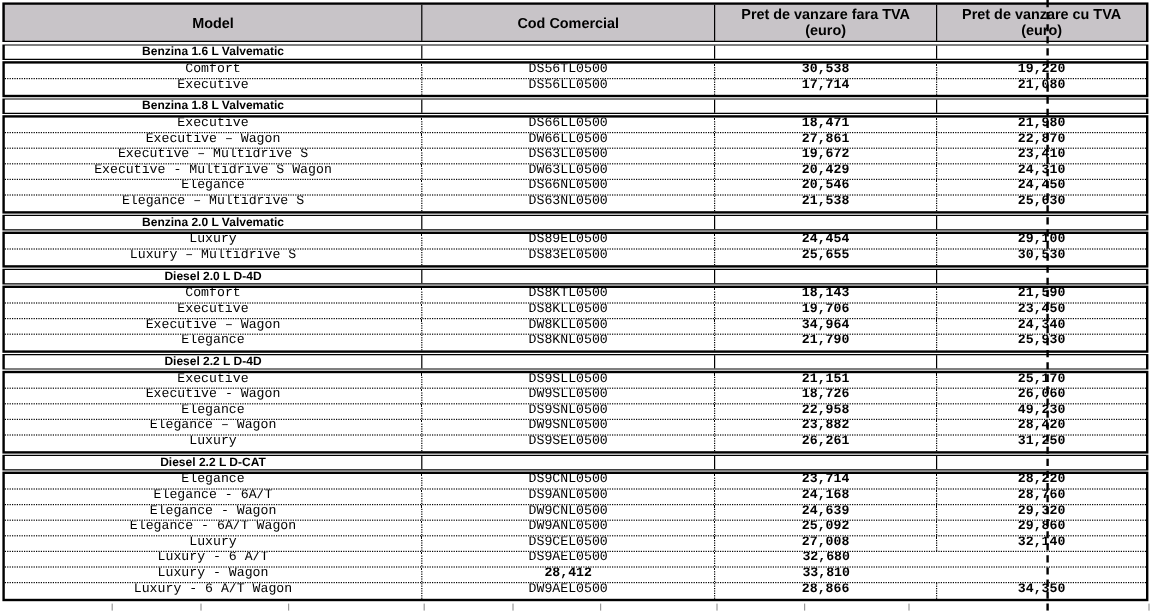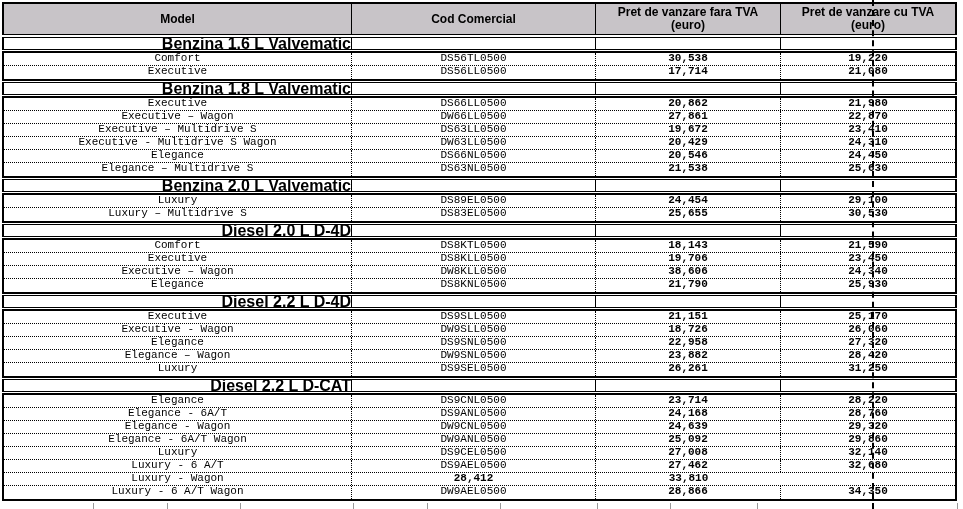--- a/index.html
+++ b/index.html
@@ -60,23 +60,23 @@
     border: 1px solid #000;
     border-left-width: 2px;
     border-right-width: 2px;
     height: 13px;
     margin: 1px 0;
     background: #fff;
   }
   .section-row .cell {
     border-right: 1px solid #000;
     font-weight: bold;
-    font-size: 16px;
+    font-size: 10px;
     line-height: 11px;
-    text-align: right;
+    text-align: center;
     box-sizing: border-box;
     overflow: hidden;
   }
   .section-row .cell:last-child { border-right: none; }
   
   .data-block {
     border: 2px solid #000;
     background: #fff;
     font-family: Liberation Mono, monospace;
   }
@@ -163,21 +163,21 @@
       <div class="block grid-row section-row">
         <div class="cell">Benzina 1.8 L Valvematic</div>
         <div class="cell"></div>
         <div class="cell"></div>
         <div class="cell"></div>
       </div>
       <div class="block data-block">
         <div class="grid-row data-row">
           <div class="cell c-model">Executive</div>
           <div class="cell c-cod">DS66LL0500</div>
-          <div class="cell c-price">20,862</div>
+          <div class="cell c-price">18,471</div>
           <div class="cell c-price">21,980</div>
         </div>
         <div class="grid-row data-row">
           <div class="cell c-model">Executive – Wagon</div>
           <div class="cell c-cod">DW66LL0500</div>
           <div class="cell c-price">27,861</div>
           <div class="cell c-price">22,870</div>
         </div>
         <div class="grid-row data-row">
           <div class="cell c-model">Executive – Multidrive S</div>
@@ -239,21 +239,21 @@
         </div>
         <div class="grid-row data-row">
           <div class="cell c-model">Executive</div>
           <div class="cell c-cod">DS8KLL0500</div>
           <div class="cell c-price">19,706</div>
           <div class="cell c-price">23,450</div>
         </div>
         <div class="grid-row data-row">
           <div class="cell c-model">Executive – Wagon</div>
           <div class="cell c-cod">DW8KLL0500</div>
-          <div class="cell c-price">38,606</div>
+          <div class="cell c-price">34,964</div>
           <div class="cell c-price">24,340</div>
         </div>
         <div class="grid-row data-row">
           <div class="cell c-model">Elegance</div>
           <div class="cell c-cod">DS8KNL0500</div>
           <div class="cell c-price">21,790</div>
           <div class="cell c-price">25,930</div>
         </div>
       </div>
       <div class="block grid-row section-row">
@@ -272,21 +272,21 @@
         <div class="grid-row data-row">
           <div class="cell c-model">Executive - Wagon</div>
           <div class="cell c-cod">DW9SLL0500</div>
           <div class="cell c-price">18,726</div>
           <div class="cell c-price">26,060</div>
         </div>
         <div class="grid-row data-row">
           <div class="cell c-model">Elegance</div>
           <div class="cell c-cod">DS9SNL0500</div>
           <div class="cell c-price">22,958</div>
-          <div class="cell c-price">27,320</div>
+          <div class="cell c-price">49,230</div>
         </div>
         <div class="grid-row data-row">
           <div class="cell c-model">Elegance – Wagon</div>
           <div class="cell c-cod">DW9SNL0500</div>
           <div class="cell c-price">23,882</div>
           <div class="cell c-price">28,420</div>
         </div>
         <div class="grid-row data-row">
           <div class="cell c-model">Luxury</div>
           <div class="cell c-cod">DS9SEL0500</div>
@@ -327,21 +327,20 @@
         </div>
         <div class="grid-row data-row">
           <div class="cell c-model">Luxury</div>
           <div class="cell c-cod">DS9CEL0500</div>
           <div class="cell c-price">27,008</div>
           <div class="cell c-price">32,140</div>
         </div>
         <div class="grid-row data-row">
           <div class="cell c-model">Luxury - 6 A/T</div>
           <div class="cell c-cod">DS9AEL0500</div>
-          <div class="cell c-price">27,462</div>
           <div class="cell c-price">32,680</div>
         </div>
         <div class="grid-row data-row">
           <div class="cell c-model">Luxury - Wagon</div>
           <div class="cell c-price">28,412</div>
           <div class="cell c-price">33,810</div>
         </div>
         <div class="grid-row data-row">
           <div class="cell c-model">Luxury - 6 A/T Wagon</div>
           <div class="cell c-cod">DW9AEL0500</div>

